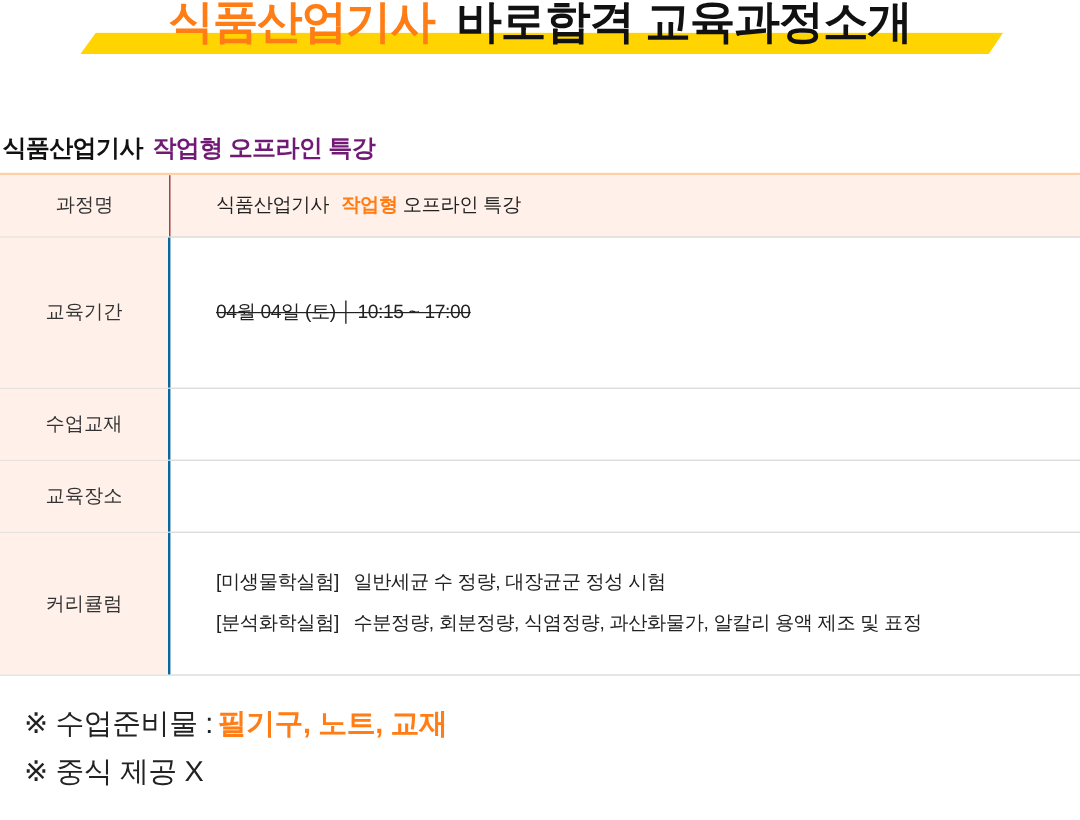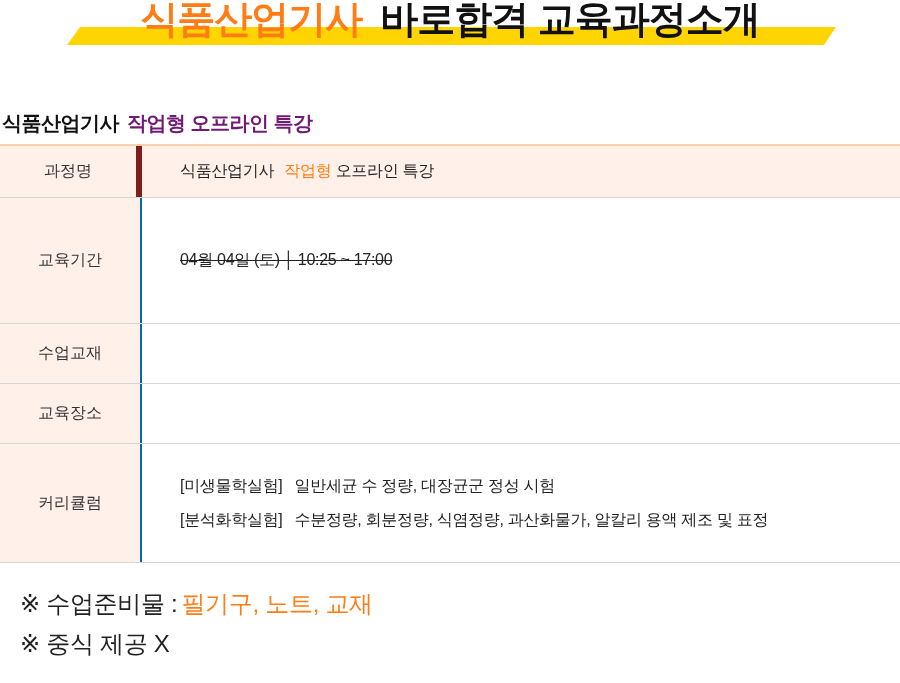--- a/index.html
+++ b/index.html
@@ -30,32 +30,32 @@
       position: absolute; left: 0; top: 144px; width: 900px;
       border-top: 2px solid #ffcfa8;
     }
     .row { display: flex; border-bottom: 1px solid #d6d6d6; }
     .row.head { background: #fff1ea; }
     .row .label {
       width: 142px; flex: none; background: #fff1ea; border-right: 2px solid #0369a1;
       display: flex; align-items: center; justify-content: center;
       font-size: 16px; color: #333333;
     }
-    .row.head .label { border-right: 6px solid #7f1d1d; }
+    .row.head .label { border-right: 1px solid #7f1d1d; }
     .row .value {
       flex: 1; padding-left: 38px; display: flex; flex-direction: column; justify-content: center;
       font-size: 16px; color: #222222; letter-spacing: -0.3px;
     }
     .r-name { height: 52px; }
     .r-period { height: 126px; }
     .r-book { height: 60px; }
     .r-place { height: 60px; }
     .r-curri { height: 119px; }
 
-    .accent-bold { color: #ff7d14; font-weight: normal; }
+    .accent-bold { color: #ff7d14; font-weight: bold; }
     .strike { text-decoration: line-through; white-space: nowrap; }
     .sep { margin: 0 18px; }
     .phone-icon { font-size: 15px; margin: 0 8px 0 18px; }
     .curri-line { line-height: 34px; white-space: nowrap; }
     .curri-tag { margin-right: 12px; }
 
     .notes { position: absolute; left: 20px; top: 590px; font-size: 24px; color: #222222; }
     .note { height: 40px; line-height: 28px; white-space: nowrap; letter-spacing: -0.3px; }
     .note .accent-bold { margin-left: 4px; }
   </style>
@@ -81,21 +81,21 @@
         <span>식품산업기사</span>
         <span class="accent-bold" style="margin-left:6px;">작업형</span>
         <span>오프라인 특강</span>
       </div>
     </div>
   </div>
 
   <div class="row r-period">
     <div class="label">교육기간</div>
     <div class="value">
-      <div><span class="strike">04월 04일 (토) │ 10:25 ~ 17:00</span></div>
+      <div><span class="strike">04월 04일 (토) │ 10:15 ~ 17:00</span></div>
     </div>
   </div>
 
   <div class="row r-book">
     <div class="label">수업교재</div>
   </div>
 
   <div class="row r-place">
     <div class="label">교육장소</div>
   </div>

